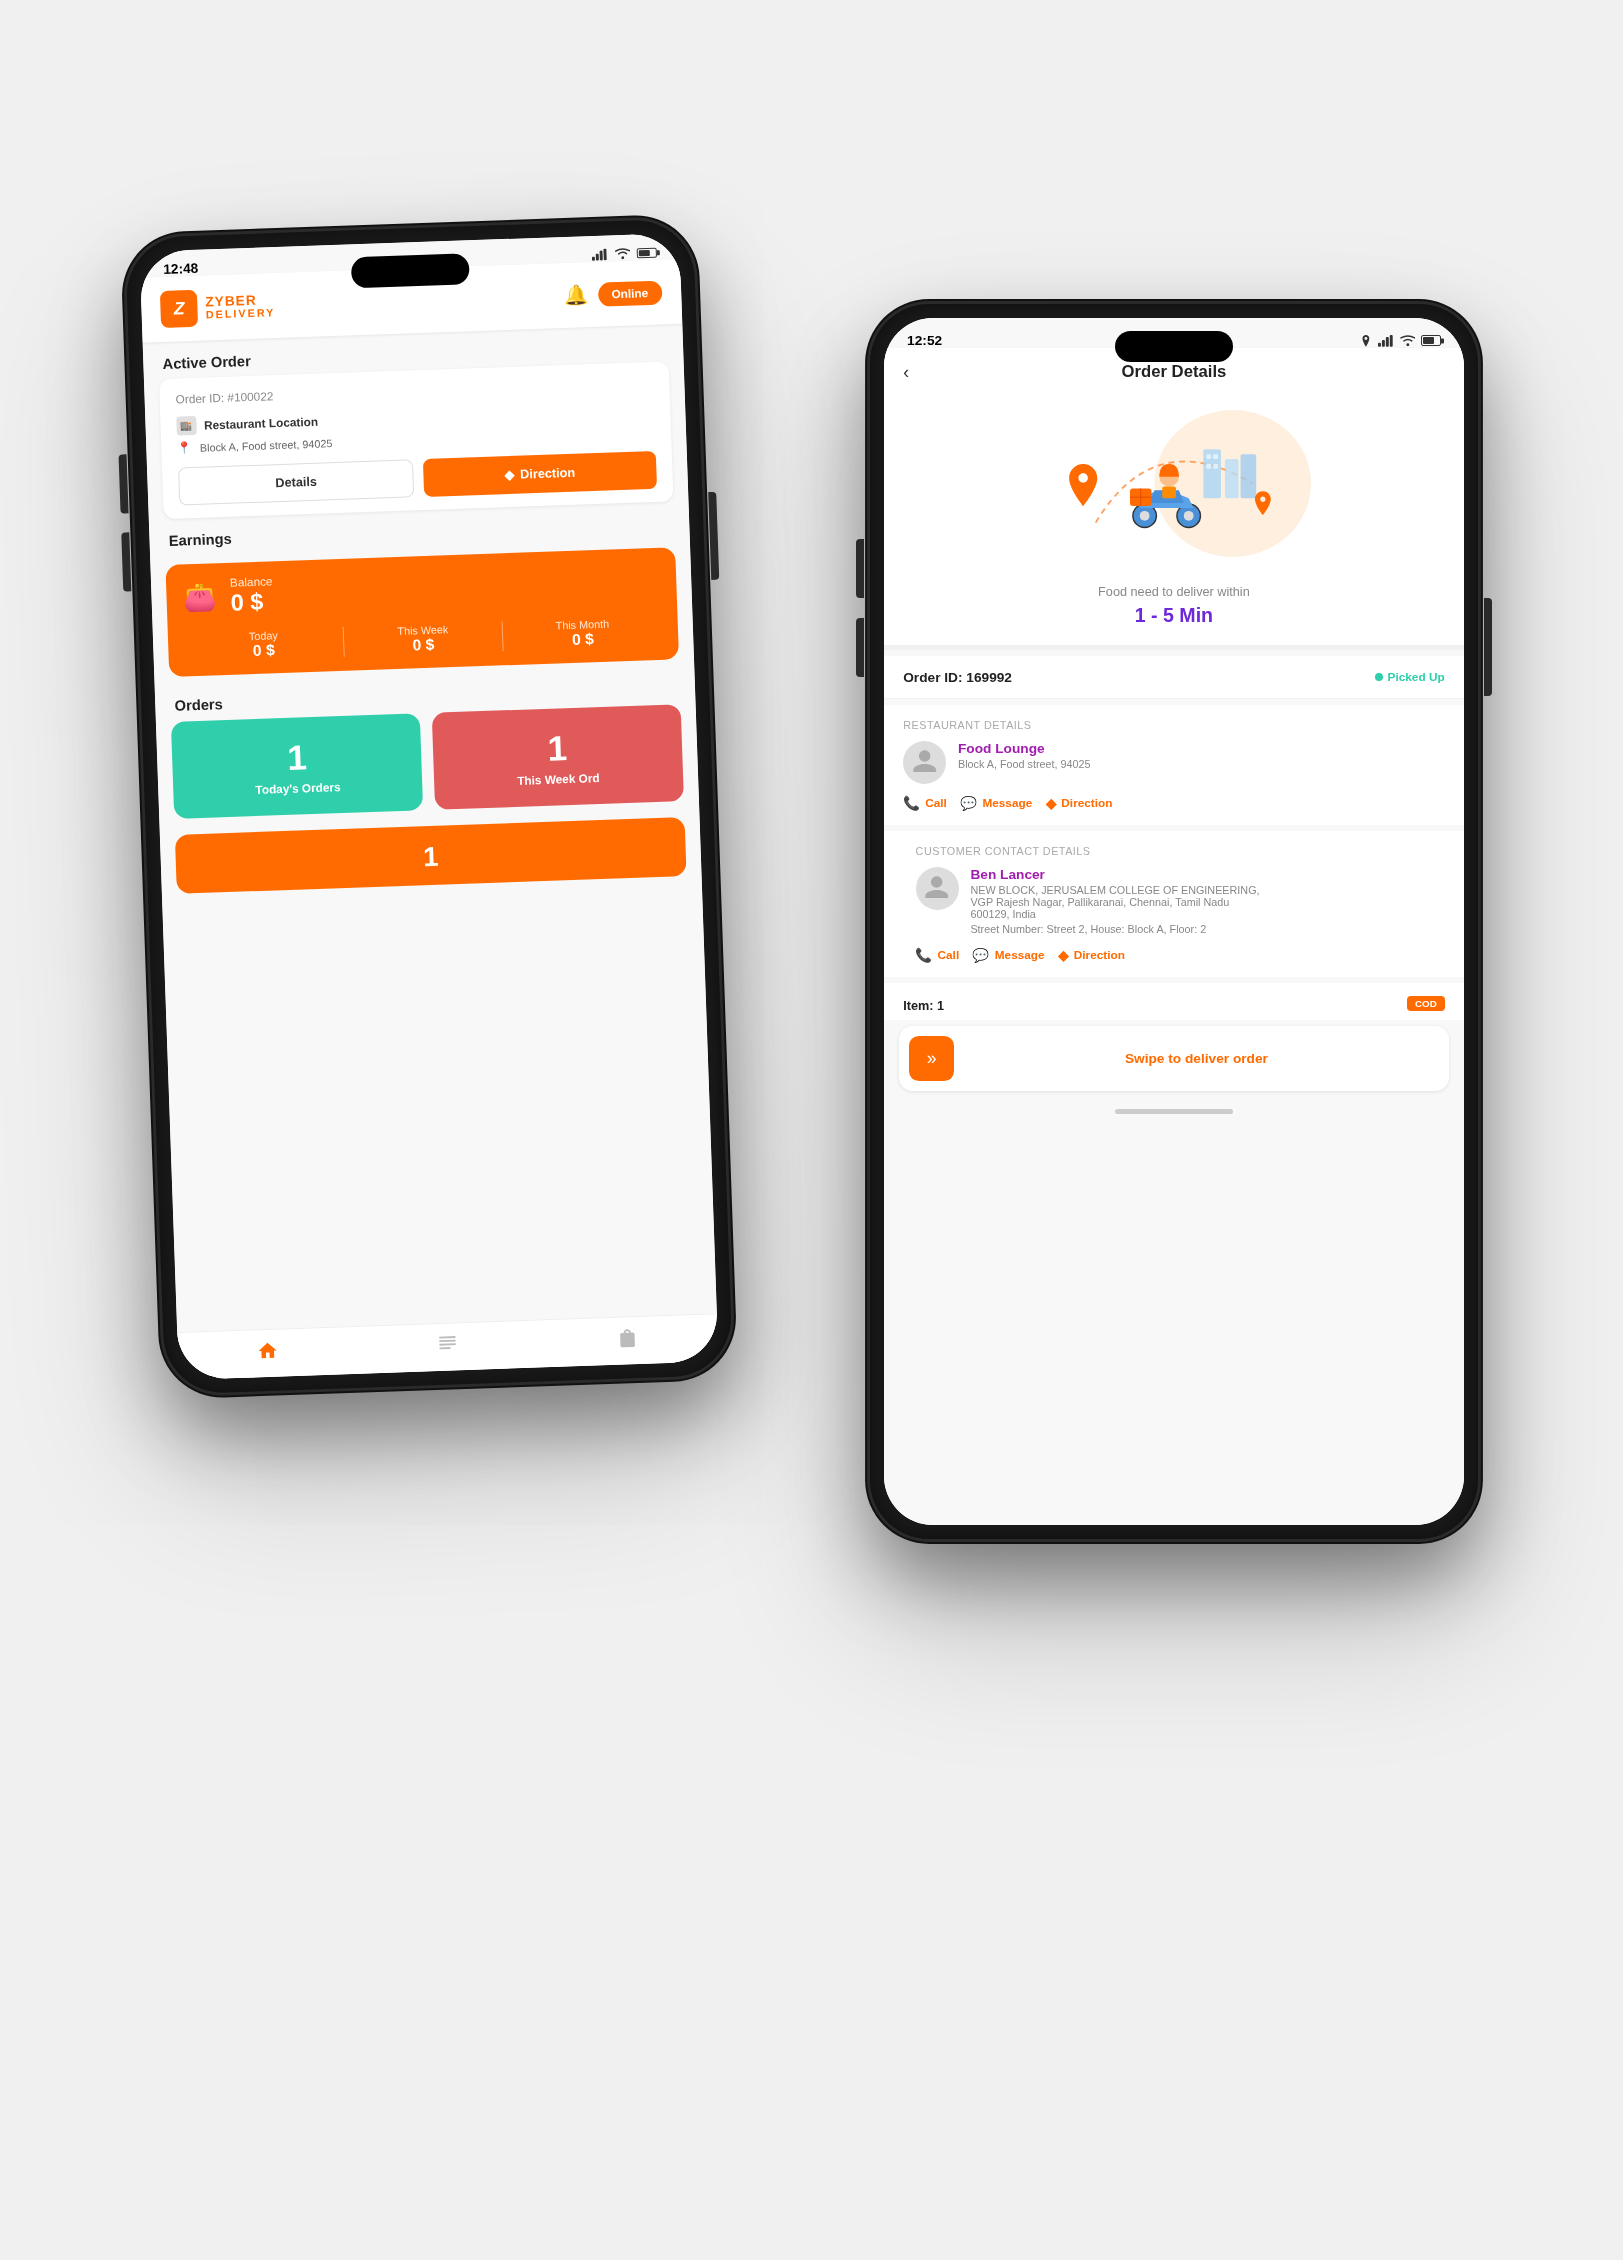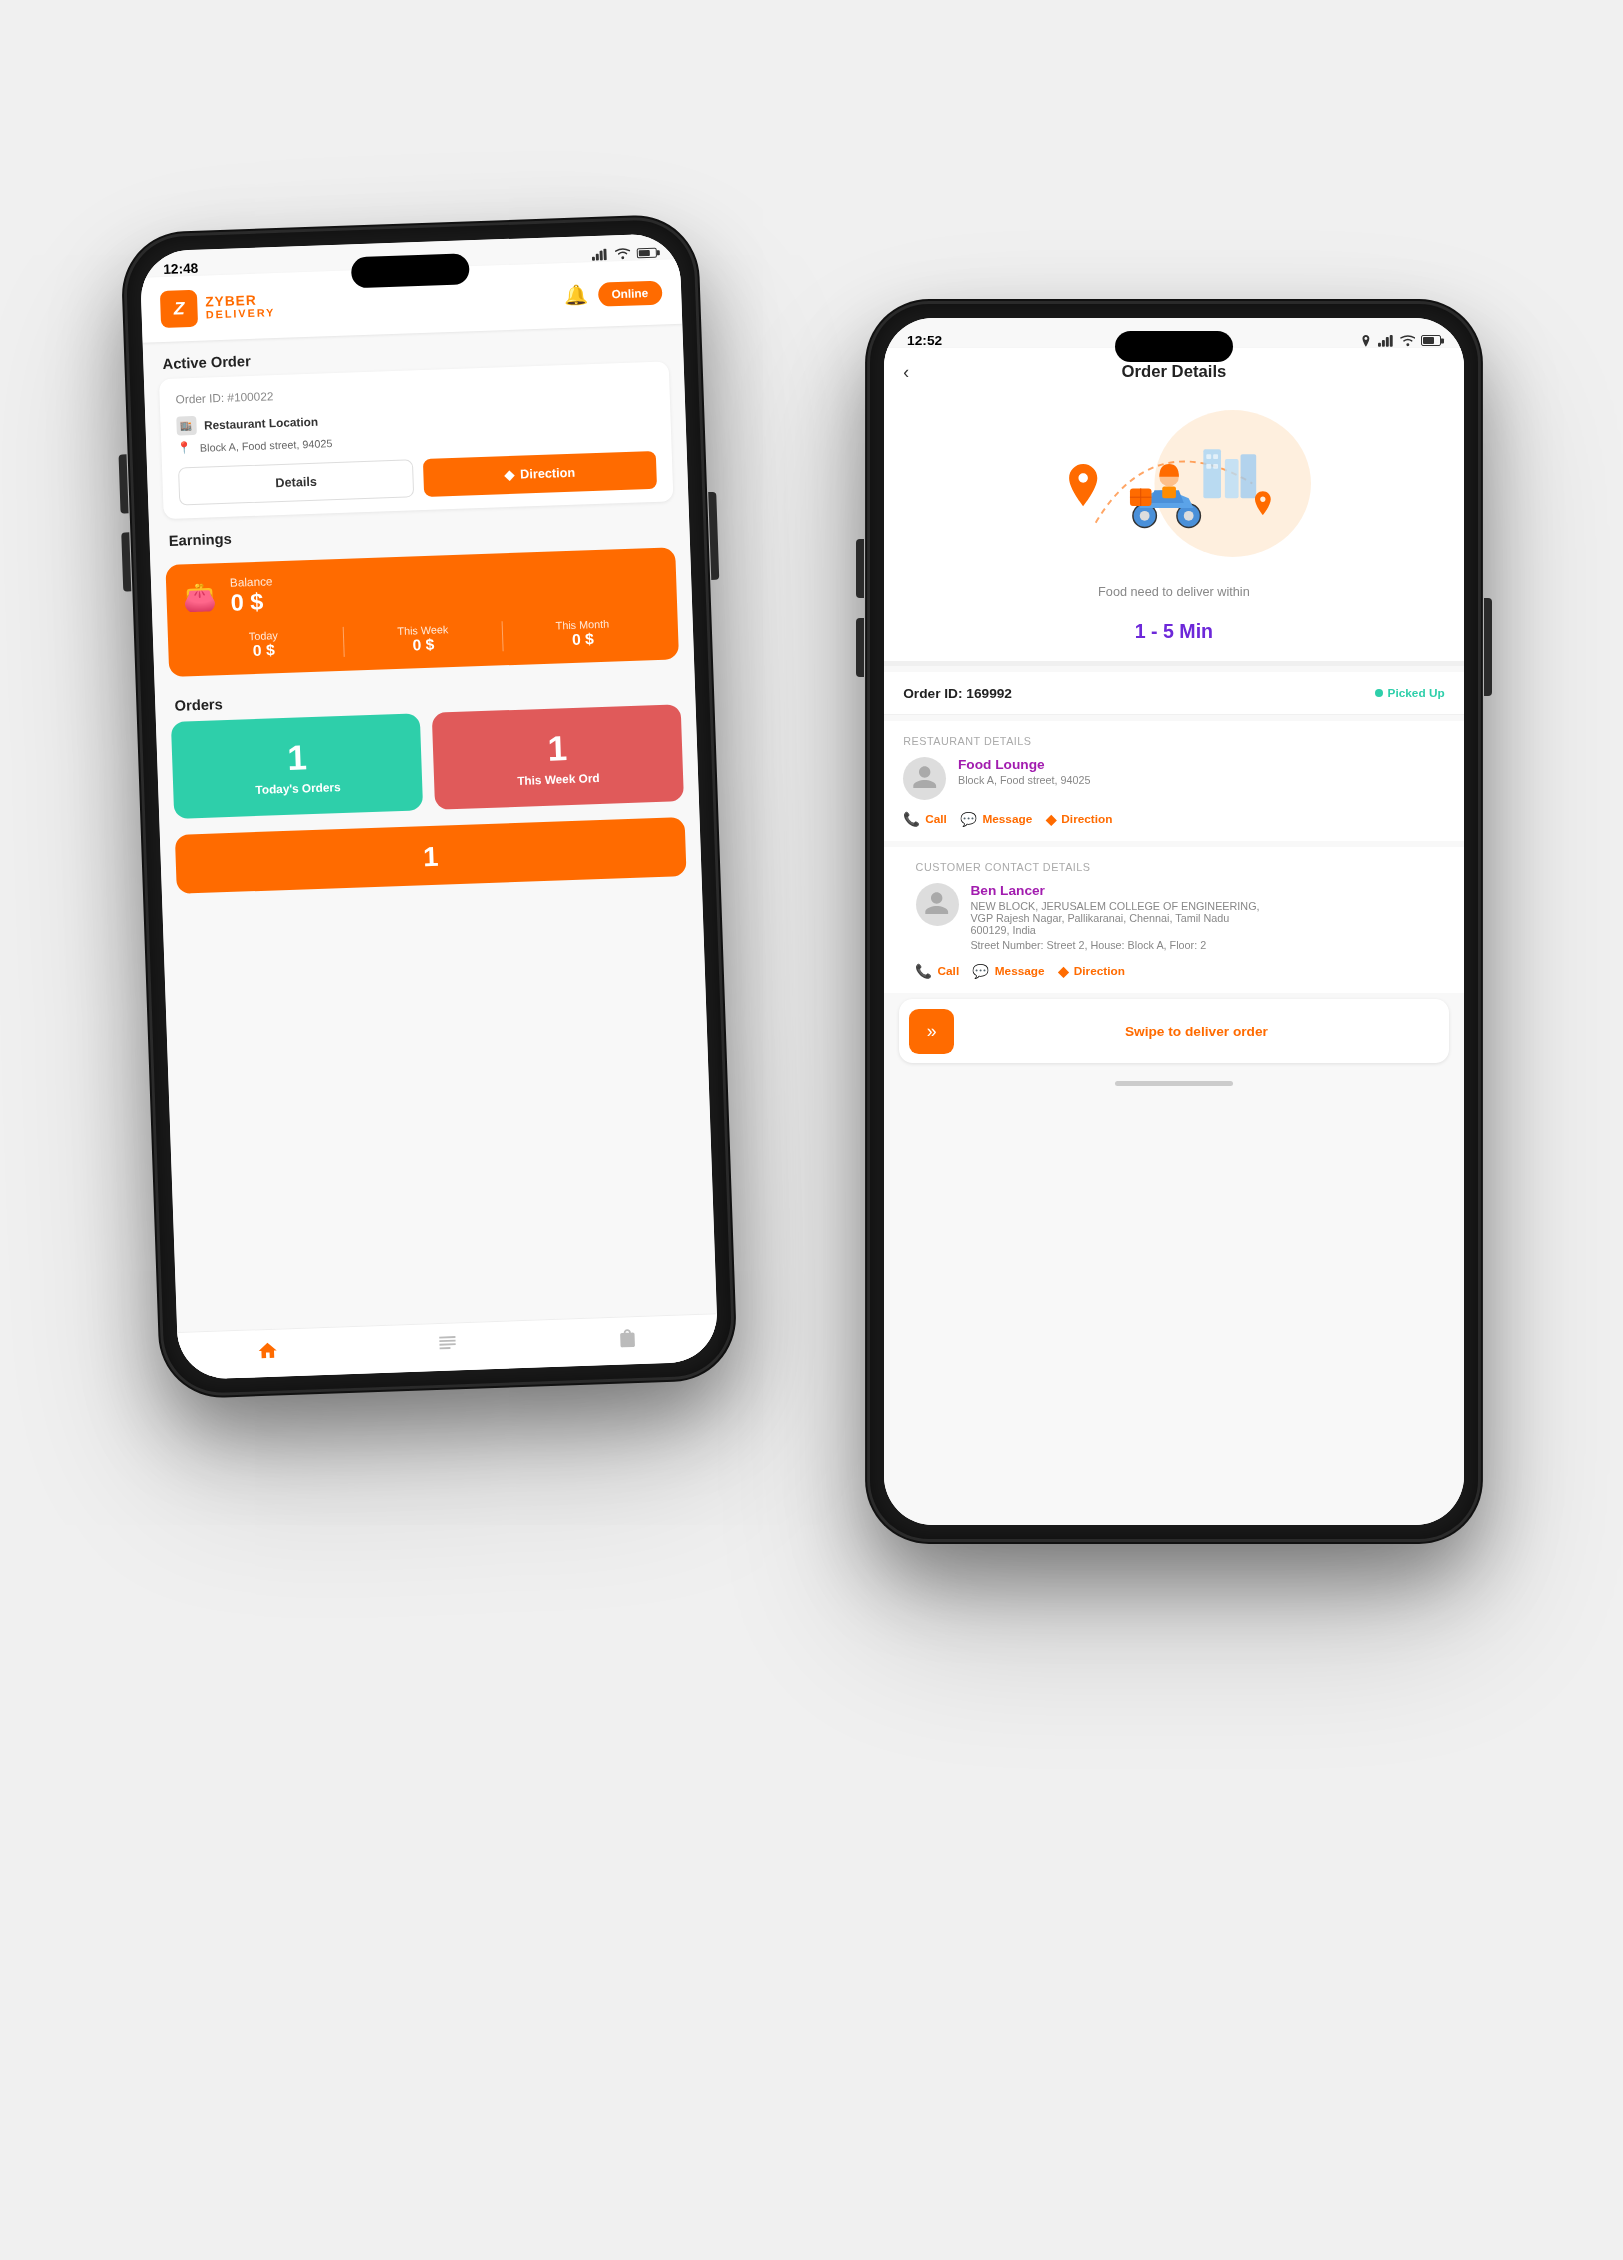--- a/index.html
+++ b/index.html
@@ -473,21 +473,21 @@
     .delivery-time-section {
       background: #fff;
       text-align: center;
       padding: 13.7px 19.6px 17.6px;
       border-bottom: 5.9px solid #f0f0f0;
     }
 
     .time-label {
       font-size: 12.7px;
       color: #888;
-      margin-bottom: 21px;
+      margin-bottom: 5px;
     }
 
     .time-value {
       font-size: 19.6px;
       font-weight: 800;
       color: #6d28d9;
     }
 
     .order-status-bar {
       background: #fff;
@@ -975,20 +975,24 @@
               <span class="icon">💬</span>
               <span>Message</span>
             </div>
             <div class="contact-btn">
               <span class="icon">◆</span>
               <span>Direction</span>
             </div>
           </div>
         </div>
 
+        <div class="item-section">
+          <span class="item-label">Item: 1</span>
+          <span class="cod-badge">COD</span>
+        </div>
 
         <div class="swipe-bar">
           <div class="swipe-btn">»</div>
           <span class="swipe-text">Swipe to deliver order</span>
         </div>
 
         <div class="home-indicator">
           <div class="home-bar"></div>
         </div>
       </div>

